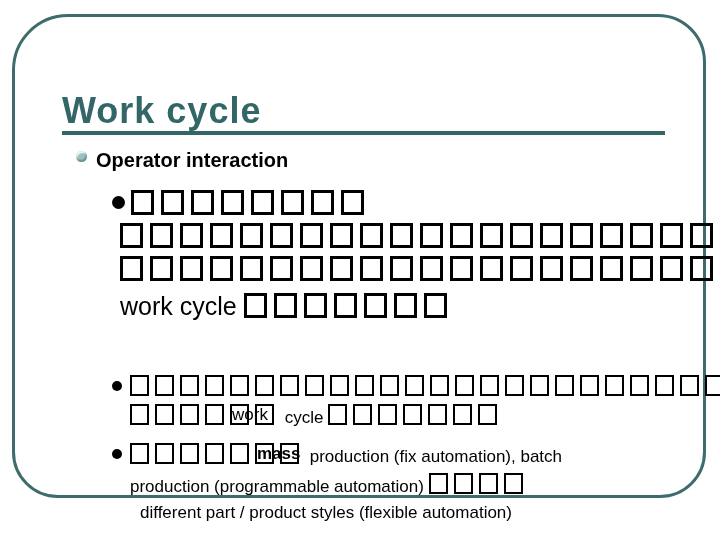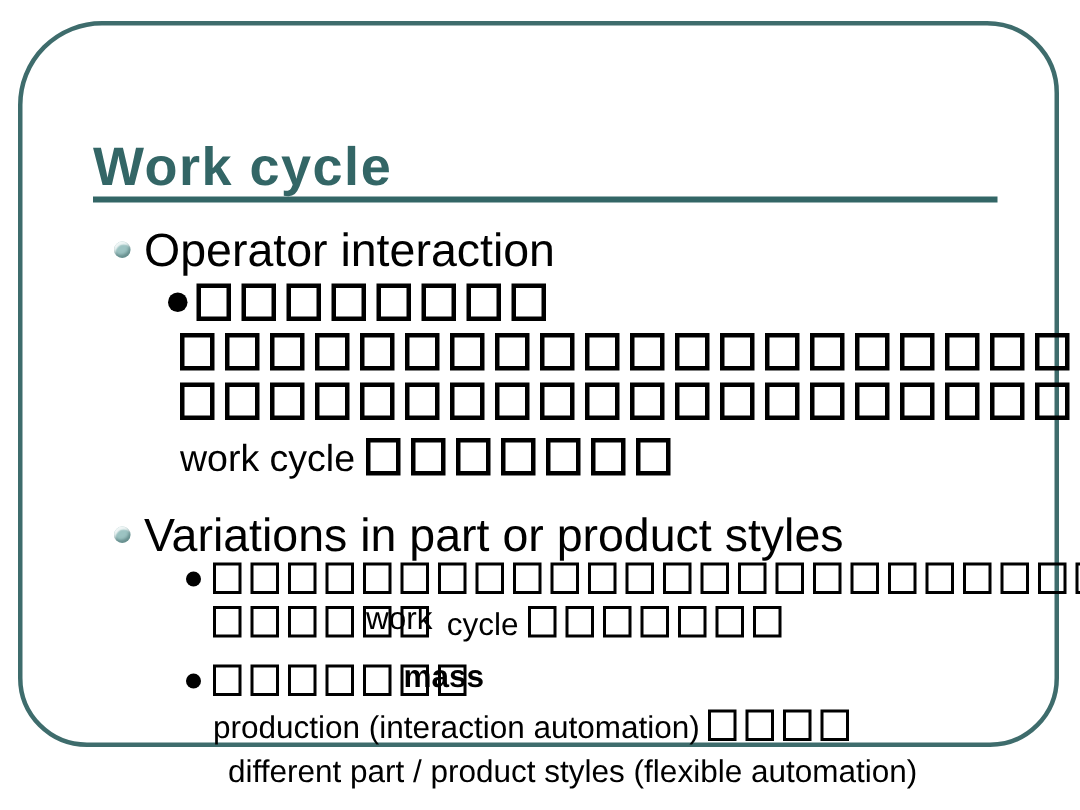--- a/index.html
+++ b/index.html
@@ -43,21 +43,21 @@
   }
 
   .line {
     position: absolute;
     white-space: nowrap;
     z-index: 2;
     line-height: 1.15;
   }
 
   
-  .lvl1 { font-size: 31px; }
+  .lvl1 { font-size: 20px; font-weight: bold; }
   .b1 {
     display: inline-block;
     width: 11px; height: 11px;
     border-radius: 50%;
     background: #9cc3c2;
     box-shadow: inset -1px -2px 2px rgba(60,100,100,.55), inset 1px 2px 1px rgba(255,255,255,.85);
     margin-right: 9px;
     vertical-align: 5px;
   }
 
@@ -72,21 +72,21 @@
 
   
   .bx {
     display: inline-block;
     box-sizing: border-box;
     border: 3px solid #000;
     background: transparent;
   }
   .sz-lg { font-size: 25px; }
   .sz-lg .bx { width: 23px; height: 25px; margin-right: 7px; vertical-align: -3px; }
-  .sz-sm { font-size: 21px; margin-left: 12px; }
+  .sz-sm { font-size: 17px; }
   .sz-sm .bx { width: 19px; height: 21px; border-width: 2px; margin-right: 6px; vertical-align: -2px; }
 
   
   .ovt { display: inline-block; width: 0; height: 0; position: relative; }
   .ovt span { position: absolute; bottom: -2px; white-space: nowrap; }
 
   
   .ln-op  { top: 149px; left: 76px; }
   .ln-l21 { top: 189px; left: 112px; }
   .ln-l22 { top: 222px; left: 120px; }
@@ -111,23 +111,20 @@
 
   <div class="line lvl1 ln-op">
     <span class="b1"></span><span>Operator interaction</span>
   </div>
 
   <div class="line sz-lg ln-l21"><span class="b2"></span><span class="bx"></span><span class="bx"></span><span class="bx"></span><span class="bx"></span><span class="bx"></span><span class="bx"></span><span class="bx"></span><span class="bx"></span></div>
   <div class="line sz-lg ln-l22"><span class="bx"></span><span class="bx"></span><span class="bx"></span><span class="bx"></span><span class="bx"></span><span class="bx"></span><span class="bx"></span><span class="bx"></span><span class="bx"></span><span class="bx"></span><span class="bx"></span><span class="bx"></span><span class="bx"></span><span class="bx"></span><span class="bx"></span><span class="bx"></span><span class="bx"></span><span class="bx"></span><span class="bx"></span><span class="bx"></span></div>
   <div class="line sz-lg ln-l23"><span class="bx"></span><span class="bx"></span><span class="bx"></span><span class="bx"></span><span class="bx"></span><span class="bx"></span><span class="bx"></span><span class="bx"></span><span class="bx"></span><span class="bx"></span><span class="bx"></span><span class="bx"></span><span class="bx"></span><span class="bx"></span><span class="bx"></span><span class="bx"></span><span class="bx"></span><span class="bx"></span><span class="bx"></span><span class="bx"></span></div>
   <div class="line sz-lg ln-l24"><span class="txt">work cycle </span><span class="bx"></span><span class="bx"></span><span class="bx"></span><span class="bx"></span><span class="bx"></span><span class="bx"></span><span class="bx"></span></div>
 
-  <div class="line lvl1 ln-var">
-    <span class="b1"></span><span>Variations in part or product styles</span>
-  </div>
 
   <div class="line sz-sm ln-l31"><span class="b2"></span><span class="bx"></span><span class="bx"></span><span class="bx"></span><span class="bx"></span><span class="bx"></span><span class="bx"></span><span class="bx"></span><span class="bx"></span><span class="bx"></span><span class="bx"></span><span class="bx"></span><span class="bx"></span><span class="bx"></span><span class="bx"></span><span class="bx"></span><span class="bx"></span><span class="bx"></span><span class="bx"></span><span class="bx"></span><span class="bx"></span><span class="bx"></span><span class="bx"></span><span class="bx"></span><span class="bx"></span></div>
   <div class="line sz-sm ln-l32"><span class="bx"></span><span class="bx"></span><span class="bx"></span><span class="bx"></span><span class="bx"></span><span class="bx"></span><span class="ovt"><span style="left: -48px;">work</span></span><span class="txt"> cycle </span><span class="bx"></span><span class="bx"></span><span class="bx"></span><span class="bx"></span><span class="bx"></span><span class="bx"></span><span class="bx"></span></div>
-  <div class="line sz-sm ln-l33"><span class="b2"></span><span class="bx"></span><span class="bx"></span><span class="bx"></span><span class="bx"></span><span class="bx"></span><span class="bx"></span><span class="bx"></span><span class="ovt"><span style="left: -48px; font-weight: bold;">mass</span></span></div>
-  <div class="line sz-sm ln-l34"><span class="txt">production (interaction automation) </span><span class="bx"></span><span class="bx"></span><span class="bx"></span><span class="bx"></span></div>
+  <div class="line sz-sm ln-l33"><span class="b2"></span><span class="bx"></span><span class="bx"></span><span class="bx"></span><span class="bx"></span><span class="bx"></span><span class="bx"></span><span class="bx"></span><span class="ovt"><span style="left: -48px; font-weight: bold;">mass</span></span><span class="txt"> production (fix automation), batch</span></div>
+  <div class="line sz-sm ln-l34"><span class="txt">production (programmable automation) </span><span class="bx"></span><span class="bx"></span><span class="bx"></span><span class="bx"></span></div>
   <div class="line sz-sm ln-l35"><span class="txt">different part / product styles (flexible automation)</span></div>
 
 </div>
 
 </body></html>

